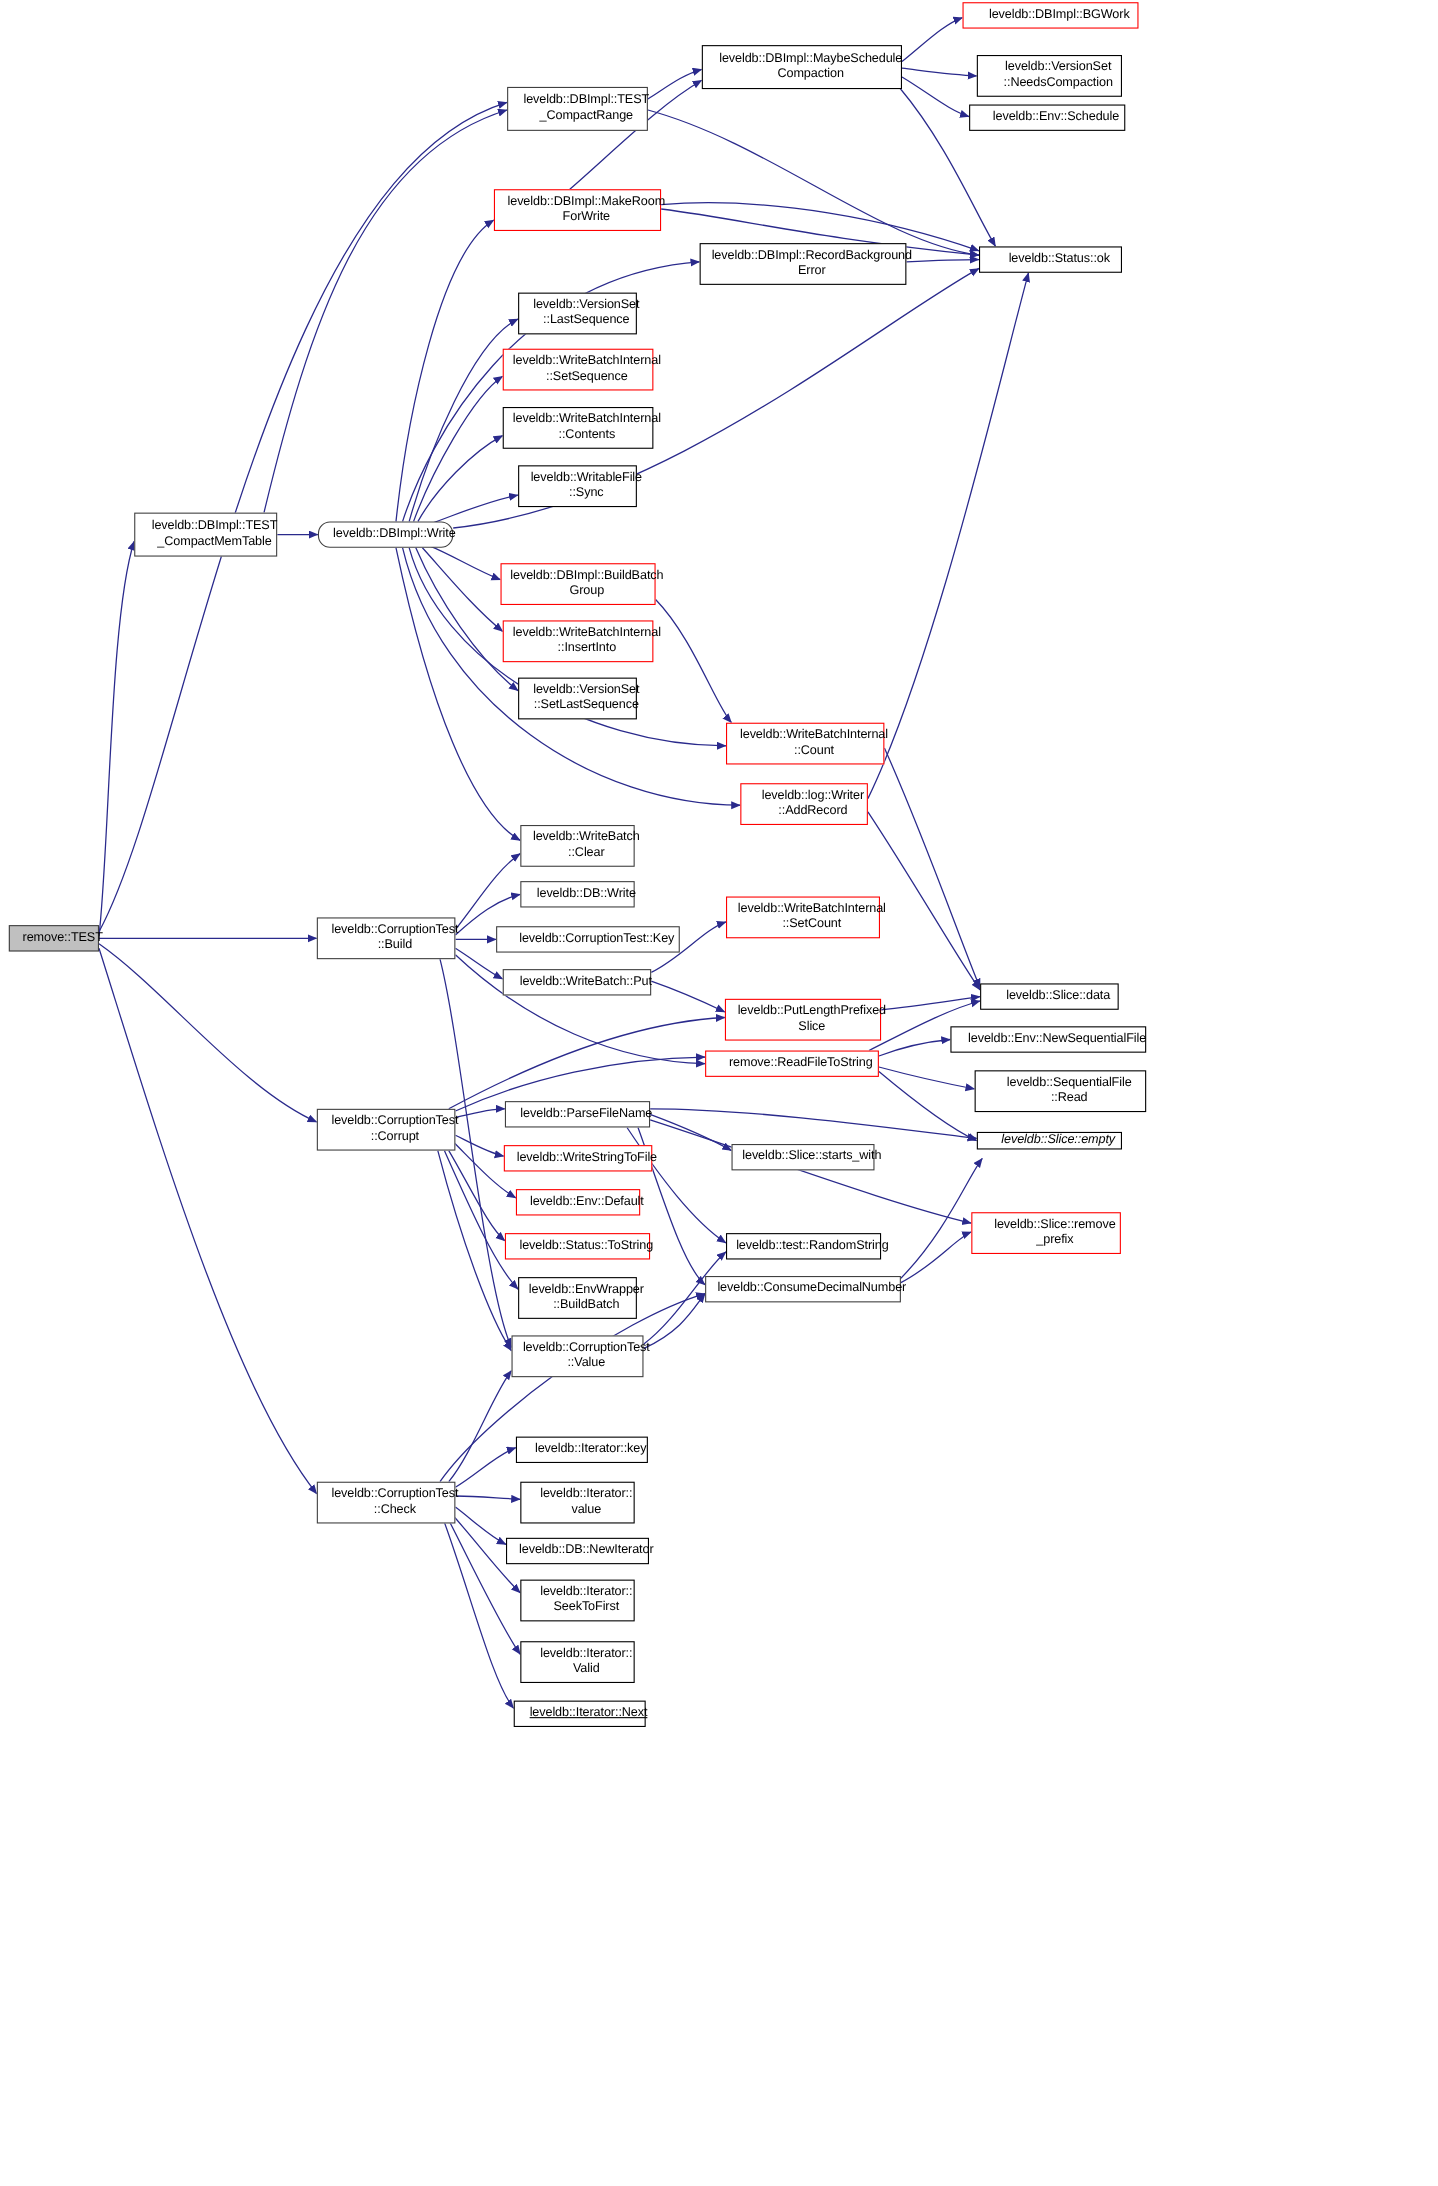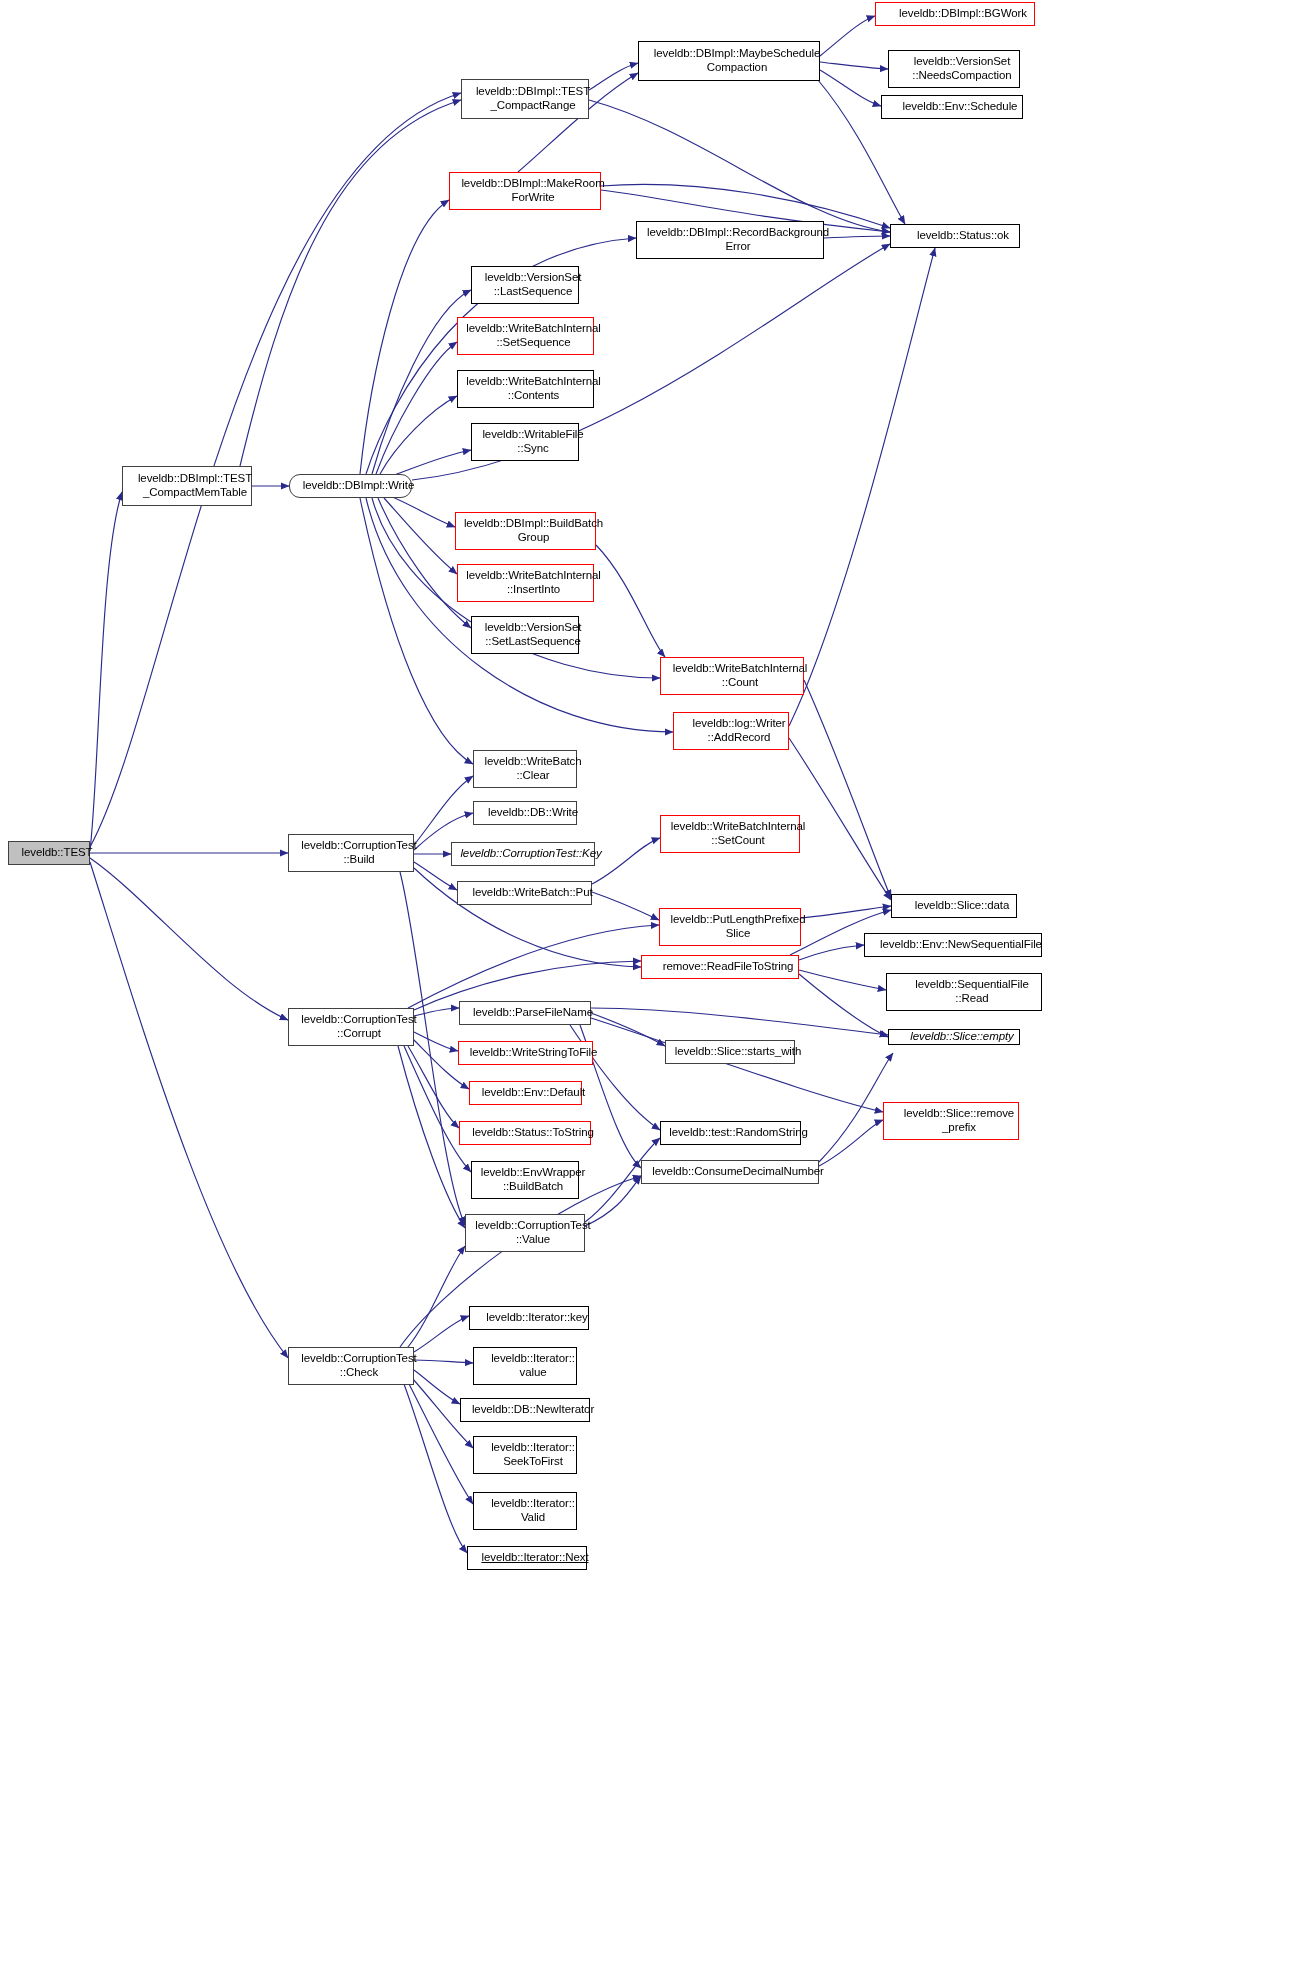--- a/index.html
+++ b/index.html
@@ -136,21 +136,21 @@
         <path d="M 414,1370 C 430,1382 444,1396 460,1404" fill="none" stroke="#2a2a8c" stroke-width="1.15" marker-end="url(#arrow)"></path>
         <path d="M 412,1378 C 432,1400 454,1430 473,1448" fill="none" stroke="#2a2a8c" stroke-width="1.15" marker-end="url(#arrow)"></path>
         <path d="M 408,1382 C 430,1425 456,1480 473,1504" fill="none" stroke="#2a2a8c" stroke-width="1.15" marker-end="url(#arrow)"></path>
         <path d="M 404,1384 C 428,1450 448,1530 467,1553" fill="none" stroke="#2a2a8c" stroke-width="1.15" marker-end="url(#arrow)"></path>
         <path d="M 400,1347 C 440,1290 560,1200 641,1176" fill="none" stroke="#2a2a8c" stroke-width="1.15" marker-end="url(#arrow)"></path>
         <path d="M 408,1347 C 430,1320 448,1268 465,1246" fill="none" stroke="#2a2a8c" stroke-width="1.15" marker-end="url(#arrow)"></path>
       </g>
   </svg>
   <div id="node-layer">
       <div class="node root" style="left: 8px; top: 841px; width: 82px; height: 24px;">
-        <span class="lbl">leveldb::TEST</span>
+        <span class="lbl">remove::TEST</span>
       </div>
       <div class="node gray" style="left: 122px; top: 466px; width: 130px; height: 40px;">
         <span class="lbl">leveldb::DBImpl::TEST
 _CompactMemTable</span>
       </div>
       <div class="node gray" style="left: 461px; top: 79px; width: 128px; height: 40px;">
         <span class="lbl">leveldb::DBImpl::TEST
 _CompactRange</span>
       </div>
       <div class="node" style="left: 638px; top: 41px; width: 182px; height: 40px;">
@@ -221,21 +221,21 @@
         <span class="lbl">leveldb::WriteBatch
 ::Clear</span>
       </div>
       <div class="node gray" style="left: 473px; top: 801px; width: 104px; height: 24px;">
         <span class="lbl">leveldb::DB::Write</span>
       </div>
       <div class="node gray" style="left: 288px; top: 834px; width: 126px; height: 38px;">
         <span class="lbl">leveldb::CorruptionTest
 ::Build</span>
       </div>
-      <div class="node gray" style="left: 451px; top: 842px; width: 144px; height: 24px; font-style: italic;">
+      <div class="node gray" style="left: 451px; top: 842px; width: 167px; height: 24px;">
         <span class="lbl">leveldb::CorruptionTest::Key</span>
       </div>
       <div class="node red" style="left: 660px; top: 815px; width: 140px; height: 38px;">
         <span class="lbl">leveldb::WriteBatchInternal
 ::SetCount</span>
       </div>
       <div class="node gray" style="left: 457px; top: 881px; width: 135px; height: 24px;">
         <span class="lbl">leveldb::WriteBatch::Put</span>
       </div>
       <div class="node" style="left: 891px; top: 894px; width: 126px; height: 24px;">

